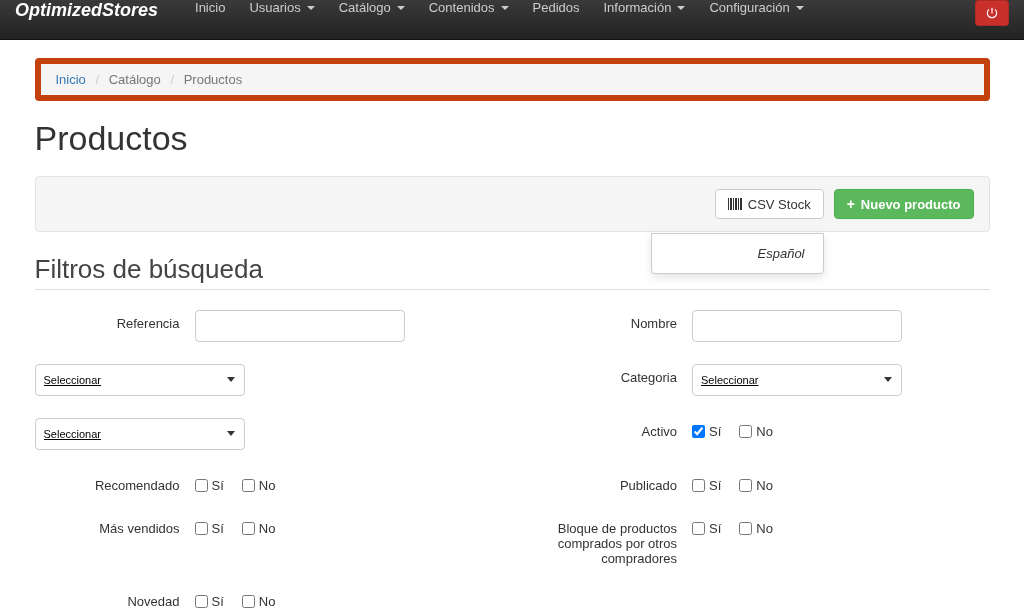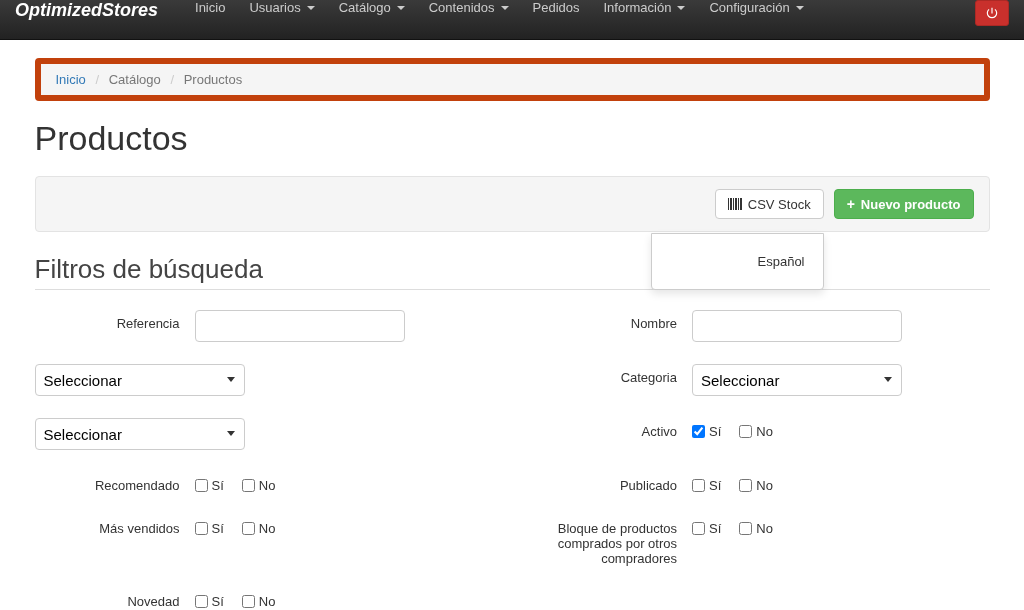--- a/index.html
+++ b/index.html
@@ -17,29 +17,29 @@
 .breadcrumb a { color:#337ab7; text-decoration:none; }
 .breadcrumb .sep { color:#ccc; margin:0 6px; }
 .breadcrumb .active { color:#777; }
 h1.page-title { font-size:34px; font-weight:400; color:#333; margin:18px 0; }
 .toolbar { background:#f5f5f5; border:1px solid #e3e3e3; border-radius:4px; padding:12px 15px; display:flex; justify-content:flex-end; gap:10px; margin-bottom:18px; position:relative; }
 .btn { display:inline-flex; align-items:center; gap:6px; padding:6px 12px; border-radius:4px; border:1px solid #ccc; background:#fff; font-size:13px; cursor:pointer; text-decoration:none; color:#333; }
 .btn-success { background:#5cb85c; border-color:#4cae4c; color:#fff; font-weight:bold; }
 .btn-dropdown { border:1px solid #ccc; }
 .highlight-red { outline:4px solid #e00; outline-offset:-1px; padding-left:18px; padding-right:18px; }
 .barcode-icon { display:inline-block; width:14px; height:12px; background:repeating-linear-gradient(90deg,#333 0 1px,transparent 1px 2px,#333 2px 4px,transparent 4px 5px); }
-.dropdown-menu { position:absolute; top:56px; right:165px; width:173px; background:#fff; border:1px solid #ccc; border-radius:0 0 4px 4px; box-shadow:0 4px 8px rgba(0,0,0,.1); padding:14px 0; }
+.dropdown-menu { position:absolute; top:56px; right:165px; width:173px; background:#fff; border:1px solid #ccc; border-radius:0 0 4px 4px; box-shadow:0 4px 8px rgba(0,0,0,.1); padding:6px 0;font-style:italic; }
 .dropdown-menu a { display:block; padding:6px 18px; color:#333; text-decoration:none; text-align:right; font-size:13px; }
 h2.filters-heading { font-size:26px; font-weight:400; color:#444; margin:22px 0 4px; }
 .filters-hr { border:0; border-top:1px solid #ddd; margin-bottom:20px; }
 .filters-grid { display:grid; grid-template-columns:1fr 1fr; gap:0 40px; }
 .form-row { display:flex; align-items:flex-start; margin-bottom:22px; }
 .form-row label { width:160px; text-align:right; padding-right:15px; padding-top:6px; color:#333; font-size:13px; }
 .form-row .control { flex:1; max-width:210px; }
-.form-control { width:100%; height:32px; border:1px solid #ccc; border-radius:4px; padding:4px 8px; font-size:15px; background:#fff; }
+.form-control { width:100%; height:32px; border:1px solid #ccc; border-radius:4px; padding:4px 8px; font-size:11px; background:#fff;text-decoration:underline; }
 select.form-control { appearance:none; -webkit-appearance:none; background:#fff; }
 .select-wrap { position:relative; }
 .select-wrap::after { content:""; position:absolute; right:10px; top:13px; border-top:5px solid #333; border-left:4px solid transparent; border-right:4px solid transparent; pointer-events:none; }
 .check-group { display:flex; gap:18px; padding-top:6px;align-items:flex-end; }
 .check-group label { width:auto; text-align:left; padding:0; display:flex; align-items:center; gap:4px; font-size:13px; }
 .check-group input { margin:0; }
 .plus-icon { font-weight:bold; font-size:14px; }
 </style>
 </head>
 <body>

